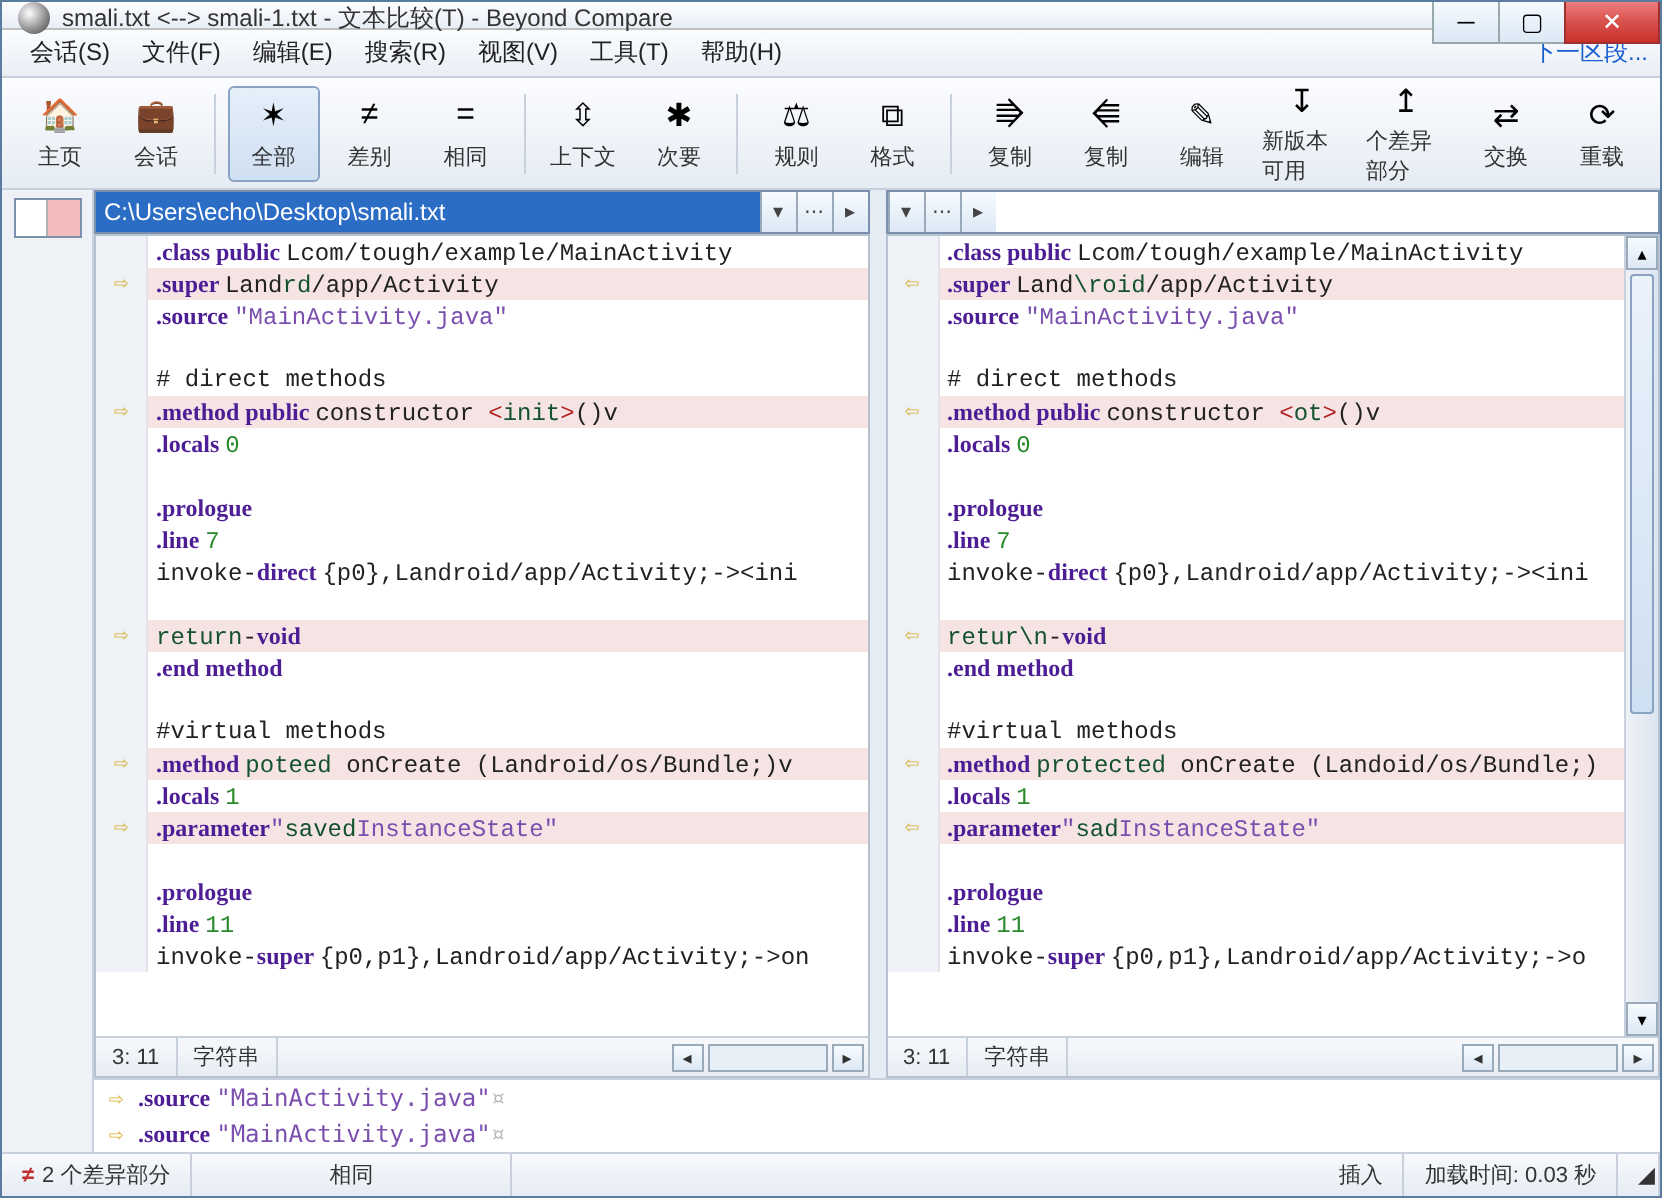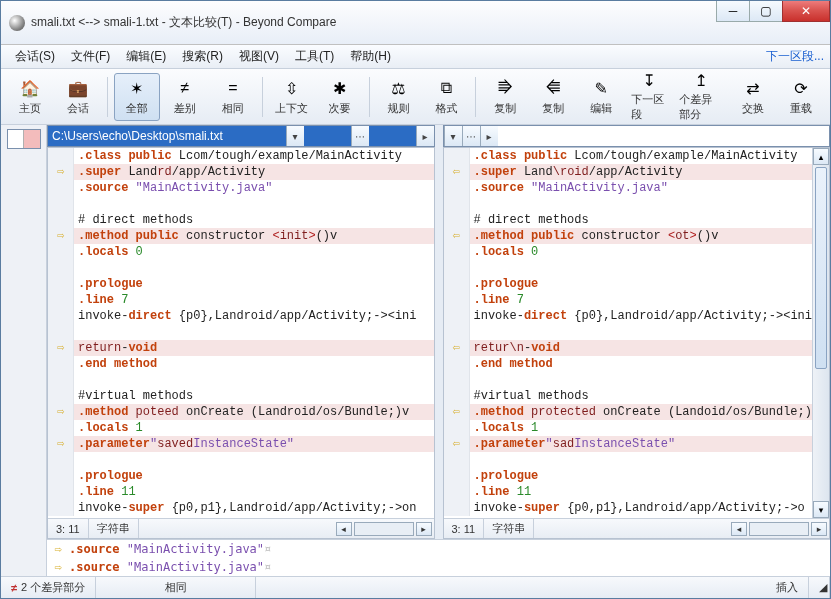--- a/index.html
+++ b/index.html
@@ -1,18 +1,18 @@
 <!DOCTYPE html>
 <html><head>
 <meta charset="utf-8">
 <style>
 * { margin: 0; padding: 0; box-sizing: border-box; }
 body { font-family: "Microsoft YaHei", Tahoma, sans-serif; font-size: 12px; background: #f0f0f0; user-select: none; }
 .window { width: 831px; height: 599px; background: #fff; border: 1px solid #5a7ca0; display: flex; flex-direction: column; overflow: hidden; }
-.titlebar { height: 44px; background: linear-gradient(#fdfdfe,#e8eef7); display: flex; align-items: center; padding: 0 0 0 8px; border-bottom: 1px solid #c0c0c0; position: relative; }
+.titlebar { height: 14px; background: linear-gradient(#fdfdfe,#e8eef7); display: flex; padding: 0 0 0 8px; border-bottom: 1px solid #c0c0c0; position: relative; }
 .titlebar .ico { width:16px; height:16px; border-radius:50%; background: radial-gradient(circle at 35% 35%, #fff, #888 60%, #444); margin-right:6px; }
 .titlebar .title { color:#333; flex:1; }
 .winbtns { display:flex; position:absolute; right:0; top:-1px; }
 .winbtn { width:34px; height:22px; border:1px solid #9aa; border-top:none; background:linear-gradient(#f7fbff,#dce8f5); display:flex; align-items:center; justify-content:center; font-family:Arial; margin-left:-1px; }
 .winbtn.close { width:48px; background:linear-gradient(#f08080,#d9534f,#c9302c); color:#fff; border-color:#a03030; border-top-right-radius:0; }
 .menubar { height:24px; background:linear-gradient(#fafcff,#e9eef5); border-bottom:1px solid #c7d0dc; display:flex; align-items:center; padding:0 6px; }
 .menubar .menu { padding:2px 8px; color:#222; }
 .menubar .spacer { flex:1; }
 .menubar .newver { color:#1a5fd0; }
 .toolbar { height:56px; background:linear-gradient(#fbfcfe,#e6ecf4); border-bottom:1px solid #c7d0dc; display:flex; align-items:center; padding:2px 6px; gap:2px; }
@@ -22,38 +22,38 @@
 .tbtn .tlbl { font-size:11px; color:#333; }
 .tsep { width:1px; height:40px; background:#c7d0dc; margin:0 4px; }
 .workarea { flex:1; display:flex; background:#f4f6fa; overflow:hidden; }
 .sidebar { width:46px; background:#eef1f6; border-right:1px solid #c7d0dc; padding-top:4px; display:flex; flex-direction:column; align-items:center; }
 .thumb { width:34px; height:20px; border:1px solid #7a90ad; background:#fff; display:flex; }
 .thumb div { flex:1; border-right:1px solid #b0b0b0; }
 .thumb div:last-child { border-right:none; background:#f3bcbc; }
 .panes { flex:1; display:flex; flex-direction:column; }
 .pathrow { display:flex; height:22px; }
 .pathbox { flex:1; display:flex; border:1px solid #7a90ad; background:#fff; overflow:hidden; margin-right:0; }
-.pathbox.left { background:#2b6cc4; color:#fff;gap:47px; }
+.pathbox.left { background:#2b6cc4; color:#fff; }
 .pathbox.left input { background:#2b6cc4; color:#fff; }
 .pathbox input { flex:1; border:none; padding:0 4px; font-size:12px; outline:none; background:#fff; }
 .pbtn { width:18px; border-left:1px solid #9ab; background:linear-gradient(#f7fbff,#dce8f5); display:flex; align-items:center; justify-content:center; font-size:10px; color:#444; }
 .midgap { width:8px; background:#e6ecf4; }
 .codearea { flex:1; display:flex; overflow:hidden; }
 .pane { flex:1; display:flex; flex-direction:column; border:1px solid #b7c2d1; background:#fff; overflow:hidden; }
 .pane + .midgap + .pane {}
 .codescroll { flex:1; overflow:hidden; position:relative; }
 .codelines { font-family: Consolas, "Courier New", monospace; font-size:12px; line-height:16px; white-space:pre; }
 .codeline { display:flex; height:16px; }
 .gutter { width:26px; flex-shrink:0; text-align:center; background:#eef1f6; border-right:1px solid #e0e4ea; }
 .arrow { color:#d8b030; font-size:12px; }
 .codetext { flex:1; padding-left:4px; overflow:hidden; }
 .diffbg { background:#f6e4e4; }
-.kw-navy { color:#c2410c; font-weight:bold; }
+.kw-navy { color:#4c1d95; font-weight:bold;font-family:Liberation Serif, serif; }
 .kw-red { color:#b02020; }
-.kw-diff { color:#7f1d1d; }
+.kw-diff { color:#14532d; }
 .kw-green { color:#2a8a2a; }
 .kw-str { color:#7a4fae; }
 .txt-black { color:#222; }
 .paneftr { height:20px; border-top:1px solid #c7d0dc; background:linear-gradient(#f7f9fc,#e8edf4); display:flex; font-size:11px; color:#333; }
 .paneftr .cell { padding:0 8px; border-right:1px solid #c7d0dc; height:100%; display:flex; align-items:center; }
 .paneftr .fill { flex:1; }
 .hscroll { display:flex; align-items:center; gap:2px; padding:0 2px; }
 .hsbtn { width:16px; height:14px; border:1px solid #9ab; background:linear-gradient(#f7fbff,#dce8f5); font-size:9px; display:flex; align-items:center; justify-content:center; }
 .hstrack { width:60px; height:14px; border:1px solid #9ab; background:#e8eef5; }
 .vsb { width:17px; background:linear-gradient(90deg,#eef2f7,#dde5ef); border-left:1px solid #c7d0dc; display:flex; flex-direction:column; }
@@ -145,21 +145,21 @@
       <div class="tbtn">
         <div class="ticon">⭅</div>
         <div class="tlbl">复制</div>
       </div>
       <div class="tbtn">
         <div class="ticon">✎</div>
         <div class="tlbl">编辑</div>
       </div>
       <div class="tbtn">
         <div class="ticon">↧</div>
-        <div class="tlbl">下一区段</div>
+        <div class="tlbl">新版本可用</div>
       </div>
       <div class="tbtn">
         <div class="ticon">↥</div>
         <div class="tlbl">个差异部分</div>
       </div>
       <div class="tbtn">
         <div class="ticon">⇄</div>
         <div class="tlbl">交换</div>
       </div>
       <div class="tbtn">
@@ -248,15 +248,16 @@
   </div>
 
   <div class="statusbar">
     <div class="scell">
         <span class="neq">≠</span>
         <span>2 个差异部分</span>
       </div>
     <div class="scell" style="min-width:160px;justify-content:center">相同</div>
     <div class="sfill"></div>
     <div class="scell">插入</div>
+    <div class="scell">加载时间: 0.03 秒</div>
     <div class="scell" style="width:18px">◢</div>
   </div>
 </div>
 
 </body></html>

